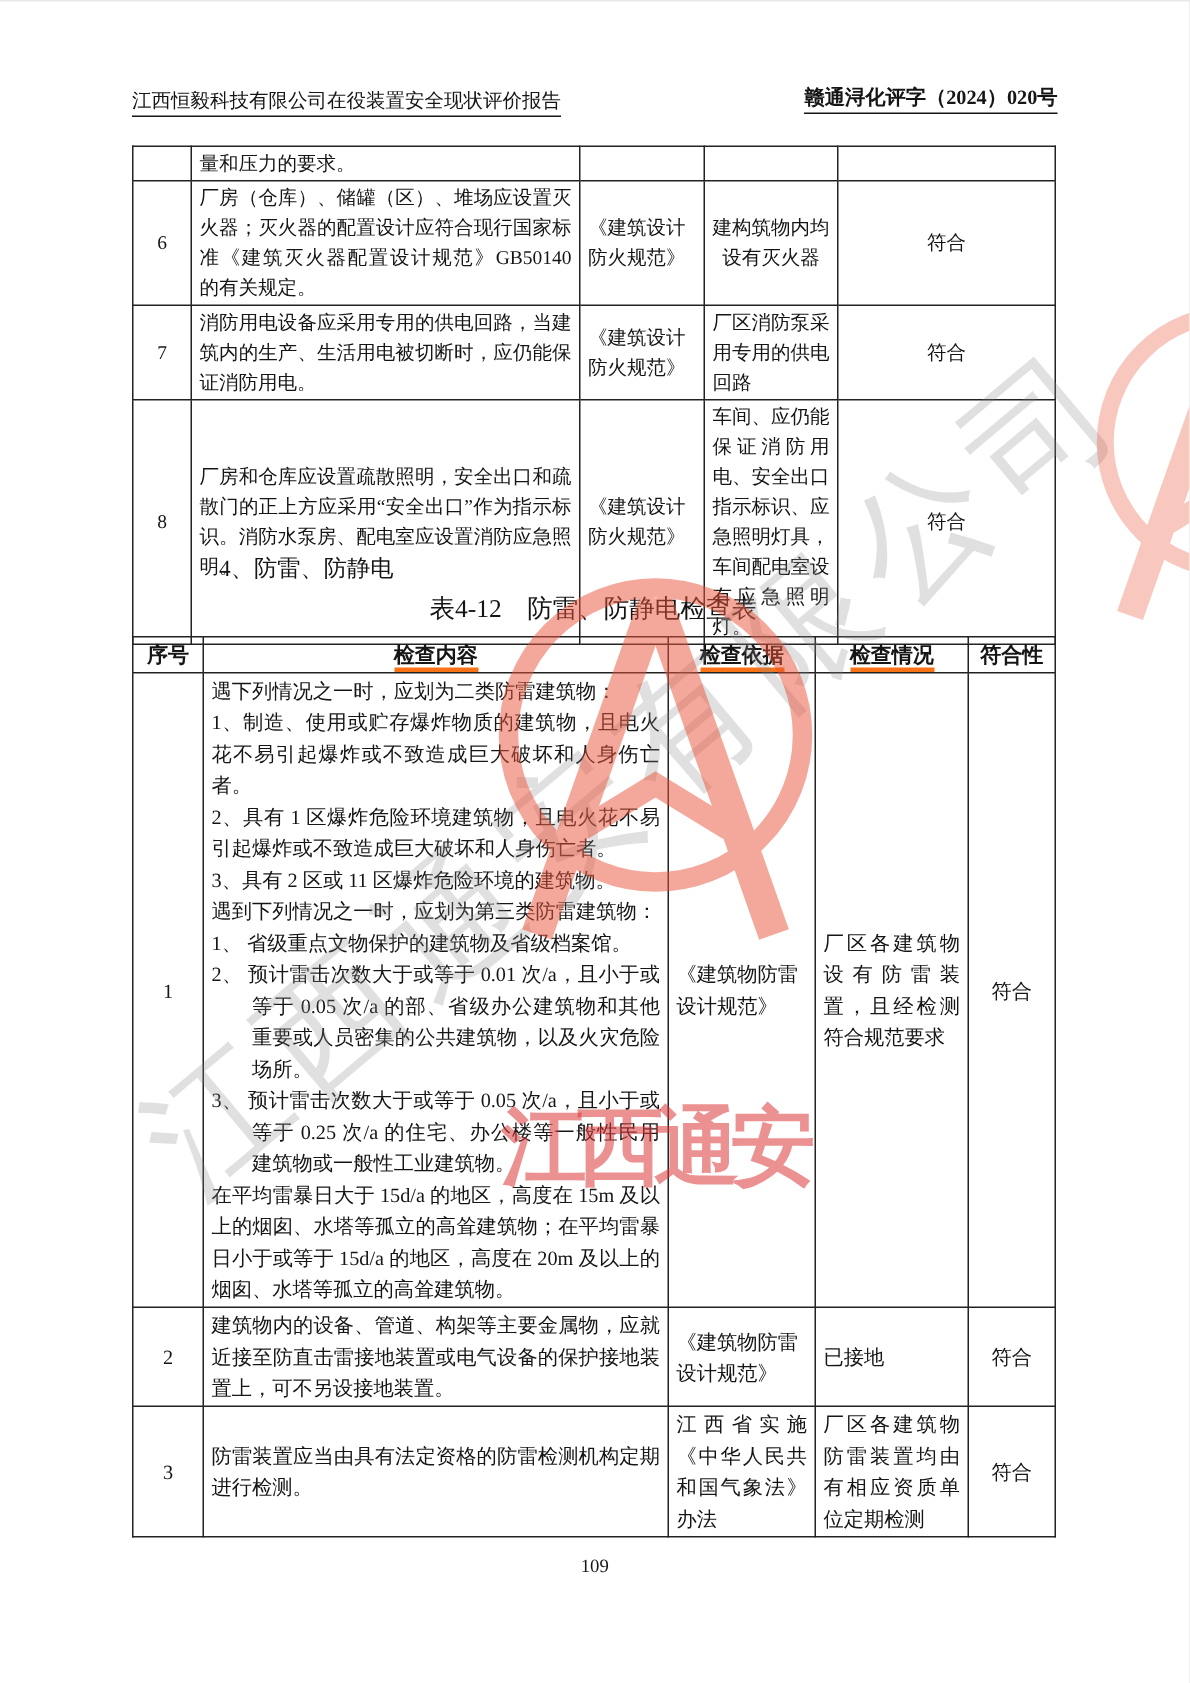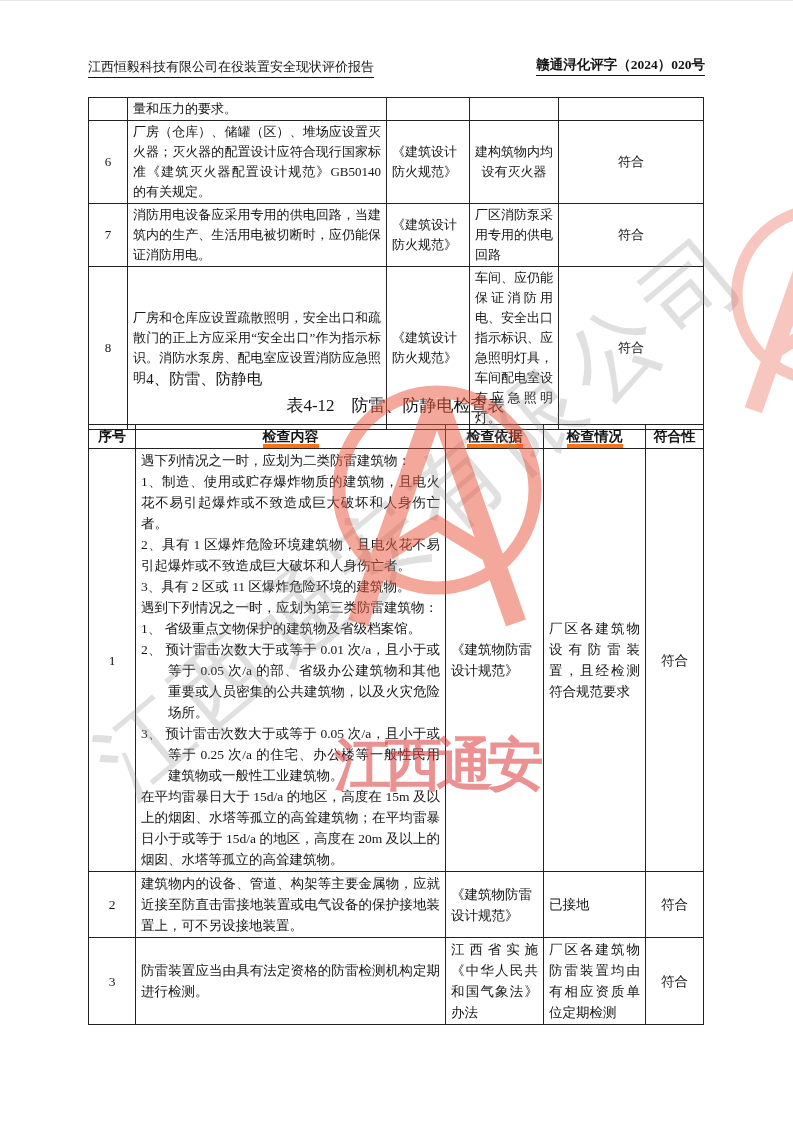--- a/index.html
+++ b/index.html
@@ -141,20 +141,21 @@
     <tr class="t2-r3">
       <td class="c">3</td>
       <td class="jt">防雷装置应当由具有法定资格的防雷检测机构定期进行检测。</td>
       <td class="jt">江西省实施《中华人民共和国气象法》办法</td>
       <td class="jt">厂区各建筑物防雷装置均由有相应资质单位定期检测</td>
       <td class="c">符合</td>
     </tr>
   </tbody>
     </table>
 
+  <div class="page-num">109</div>
 
   <div class="wm wm-diag">江西通安有限公司</div>
 
   <svg class="wm wm-logo" width="230" height="260" viewBox="0 0 230 260">
     <g stroke="#e8543a" fill="none">
       <circle cx="115" cy="117" r="98" stroke-width="13"></circle>
       <path d="M115 26 L36 250" stroke-width="21"></path>
       <path d="M115 26 L194 250" stroke-width="21"></path>
       <path d="M66 180 L115 150 L164 180" stroke-width="15"></path>
     </g>

